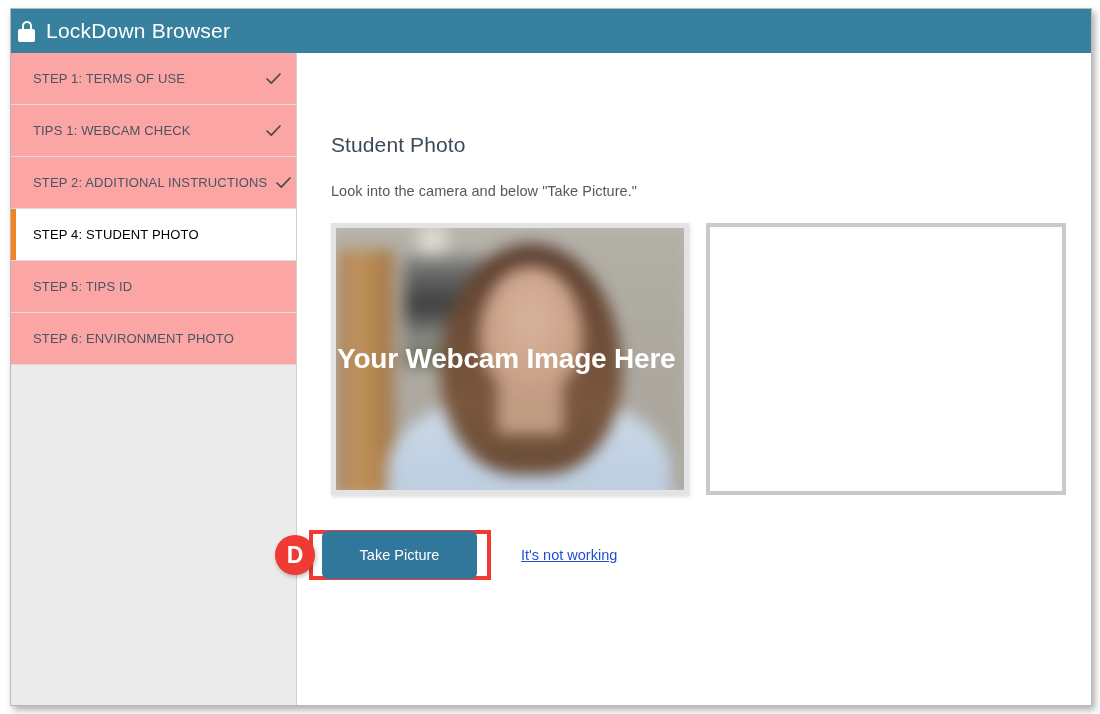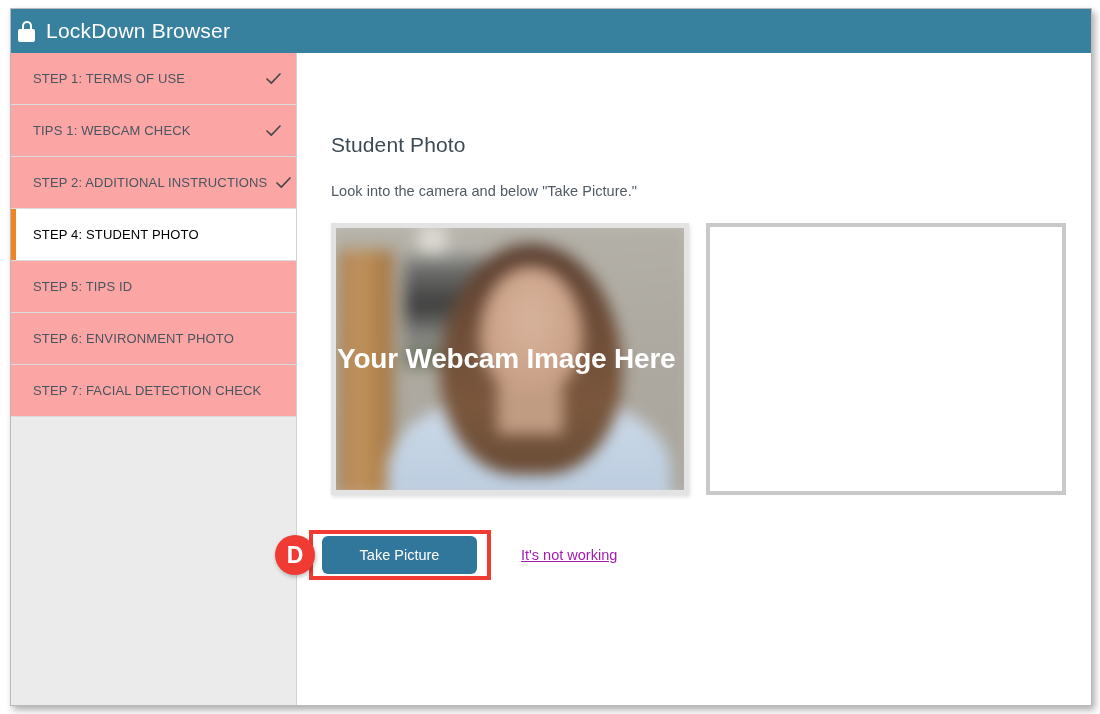--- a/index.html
+++ b/index.html
@@ -263,34 +263,34 @@
     font-size: 23px;
     font-weight: bold;
     line-height: 1;
     box-shadow: 1px 2px 4px rgba(0,0,0,0.25);
   }
   .take-picture-btn {
     position: relative;
     z-index: 2;
     margin-left: -9px;
     width: 155px;
-    height: 38px;
+    height: 48px;
     background: #31769b;
     color: #ffffff;
     border: none;
     border-radius: 6px;
     font-family: "Liberation Sans", sans-serif;
     font-size: 14.5px;
     cursor: pointer;
   }
   .not-working-link {
     position: relative;
     z-index: 2;
     margin-left: 44px;
-    color: #a21caf;
+    color: #1d4ed8;
     font-size: 14.5px;
     text-decoration: underline;
     cursor: pointer;
   }
 </style>
 </head>
 <body>
 
 <div class="app-window">
 
@@ -333,23 +333,20 @@
       </div>
 
       <div class="step-item">
         <span class="label">STEP 5: TIPS ID</span>
       </div>
 
       <div class="step-item">
         <span class="label">STEP 6: ENVIRONMENT PHOTO</span>
       </div>
 
-      <div class="step-item">
-        <span class="label">STEP 7: FACIAL DETECTION CHECK</span>
-      </div>
 
       <div class="sidebar-filler"></div>
     </div>
 
     <div class="content">
 
       <div class="page-title">Student Photo</div>
 
       <div class="instruction">Look into the camera and below "Take Picture."</div>
 

